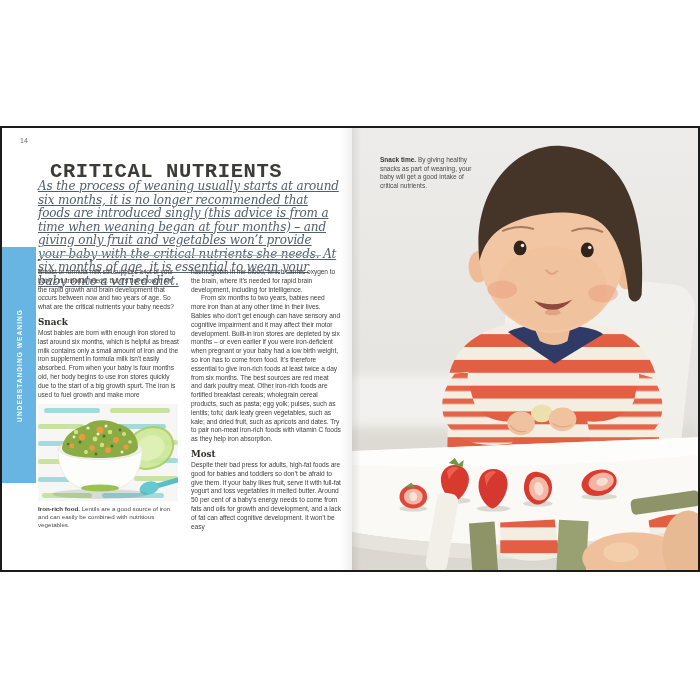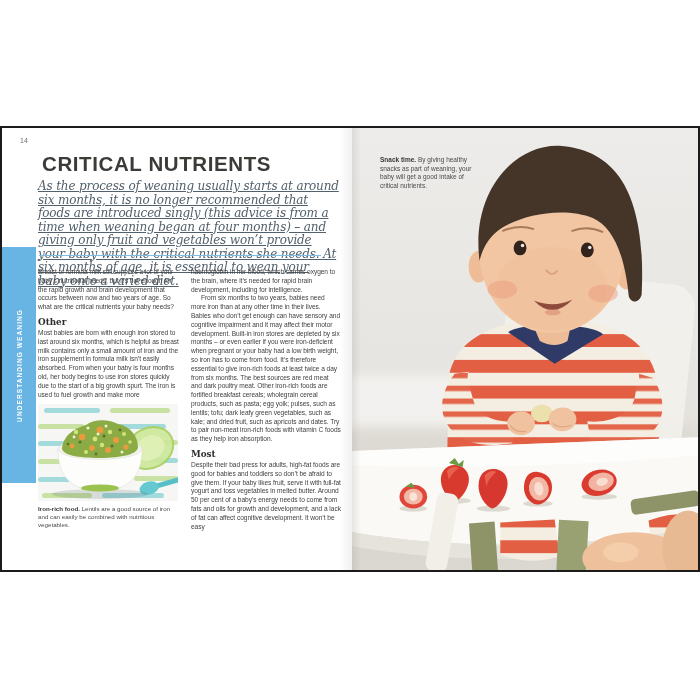--- a/index.html
+++ b/index.html
@@ -13,21 +13,21 @@
     background:linear-gradient(to right,rgba(0,0,0,0),rgba(0,0,0,0.06));pointer-events:none;}
   .gutter-r{position:absolute;left:0;top:0;width:9px;height:100%;
     background:linear-gradient(to right,rgba(0,0,0,0.08),rgba(0,0,0,0));pointer-events:none;z-index:5;}
 
   .page-num{position:absolute;left:18px;top:9px;font-size:7px;color:#6f6f6f;}
   .chapter-tab{position:absolute;left:0;top:119px;width:34px;height:236px;background:#68b4e2;
     display:flex;align-items:center;justify-content:center;}
   .chapter-tab span{writing-mode:vertical-rl;transform:rotate(180deg);color:#ffffff;
     font-size:6.5px;font-weight:bold;letter-spacing:1.1px;white-space:nowrap;}
 
-  .title{position:absolute;left:36px;top:20px;margin:4px;font-family:Liberation Sans, sans-serif;
+  .title{position:absolute;left:36px;top:20px;margin:12px;font-family:Liberation Mono, monospace;
     font-size:20.5px;font-weight:600;letter-spacing:.6px;color:#3b3b38;}
   .intro{position:absolute;left:36px;top:52px;width:303px;margin:0;
     font-family:"DejaVu Serif","Liberation Serif",serif;font-style:italic;
     font-size:12px;line-height:13.5px;color:#52606b;letter-spacing:-0.15px;text-decoration:underline;}
   .rule{position:absolute;left:37px;top:127px;width:282px;height:1px;background:#7fbce2;}
 
   .cols{position:absolute;left:36px;top:140px;width:303px;display:flex;gap:9px;}
   .col1{width:144px;flex:0 0 144px;}
   .col2{width:150px;flex:0 0 150px;}
   .body{margin:0;font-size:6.6px;line-height:8.8px;color:#3f3f3f;letter-spacing:-0.05px;}
@@ -56,21 +56,21 @@
         <span>UNDERSTANDING WEANING</span>
       </div>
 
       <h1 class="title">CRITICAL NUTRIENTS</h1>
       <p class="intro">As the process of weaning usually starts at around six months, it is no longer recommended that foods are introduced singly (this advice is from a time when weaning began at four months) – and giving only fruit and vegetables won’t provide your baby with the critical nutrients she needs. At six months of age, it is essential to wean your baby onto a varied diet.</p>
       <div class="rule"></div>
 
       <div class="cols">
         <div class="col1">
           <p class="body">Breast or formula milk still supplies a lot of your baby’s nutritional needs, but it’s not enough for the rapid growth and brain development that occurs between now and two years of age. So what are the critical nutrients your baby needs?</p>
-          <h3 class="subhead">Other</h3>
+          <h3 class="subhead">Snack</h3>
           <p class="body">Most babies are born with enough iron stored to last around six months, which is helpful as breast milk contains only a small amount of iron and the iron supplement in formula milk isn’t easily absorbed. From when your baby is four months old, her body begins to use iron stores quickly due to the start of a big growth spurt. The iron is used to fuel growth and make more</p>
 
           <div class="figure">
             <svg width="140" height="97" viewBox="0 0 140 97" xmlns="http://www.w3.org/2000/svg">
               <rect x="0" y="0" width="140" height="97" fill="#f6f7f4"></rect>
               <g opacity="0.8">
                 <rect x="6" y="4" width="56" height="5" rx="2.5" fill="#8fd4d6"></rect>
                 <rect x="72" y="4" width="60" height="5" rx="2.5" fill="#bedc8e"></rect>
                 <rect x="0" y="20" width="46" height="5" rx="2.5" fill="#bedc8e"></rect>
                 <rect x="56" y="20" width="72" height="5" rx="2.5" fill="#8fd4d6"></rect>

